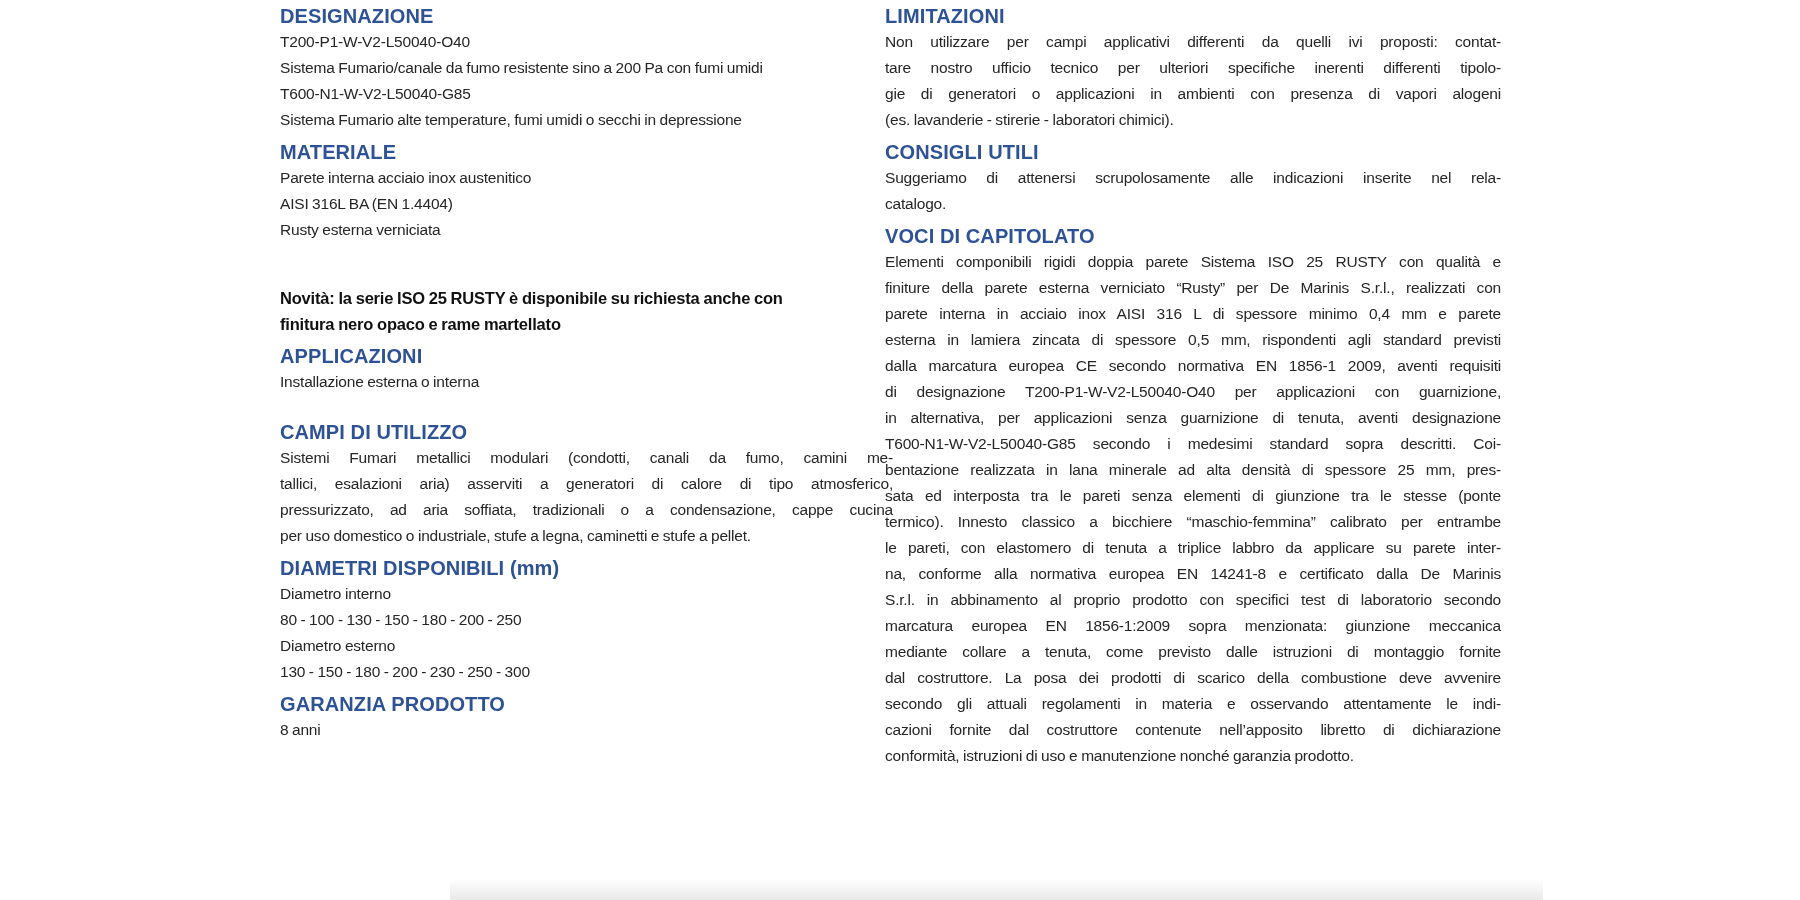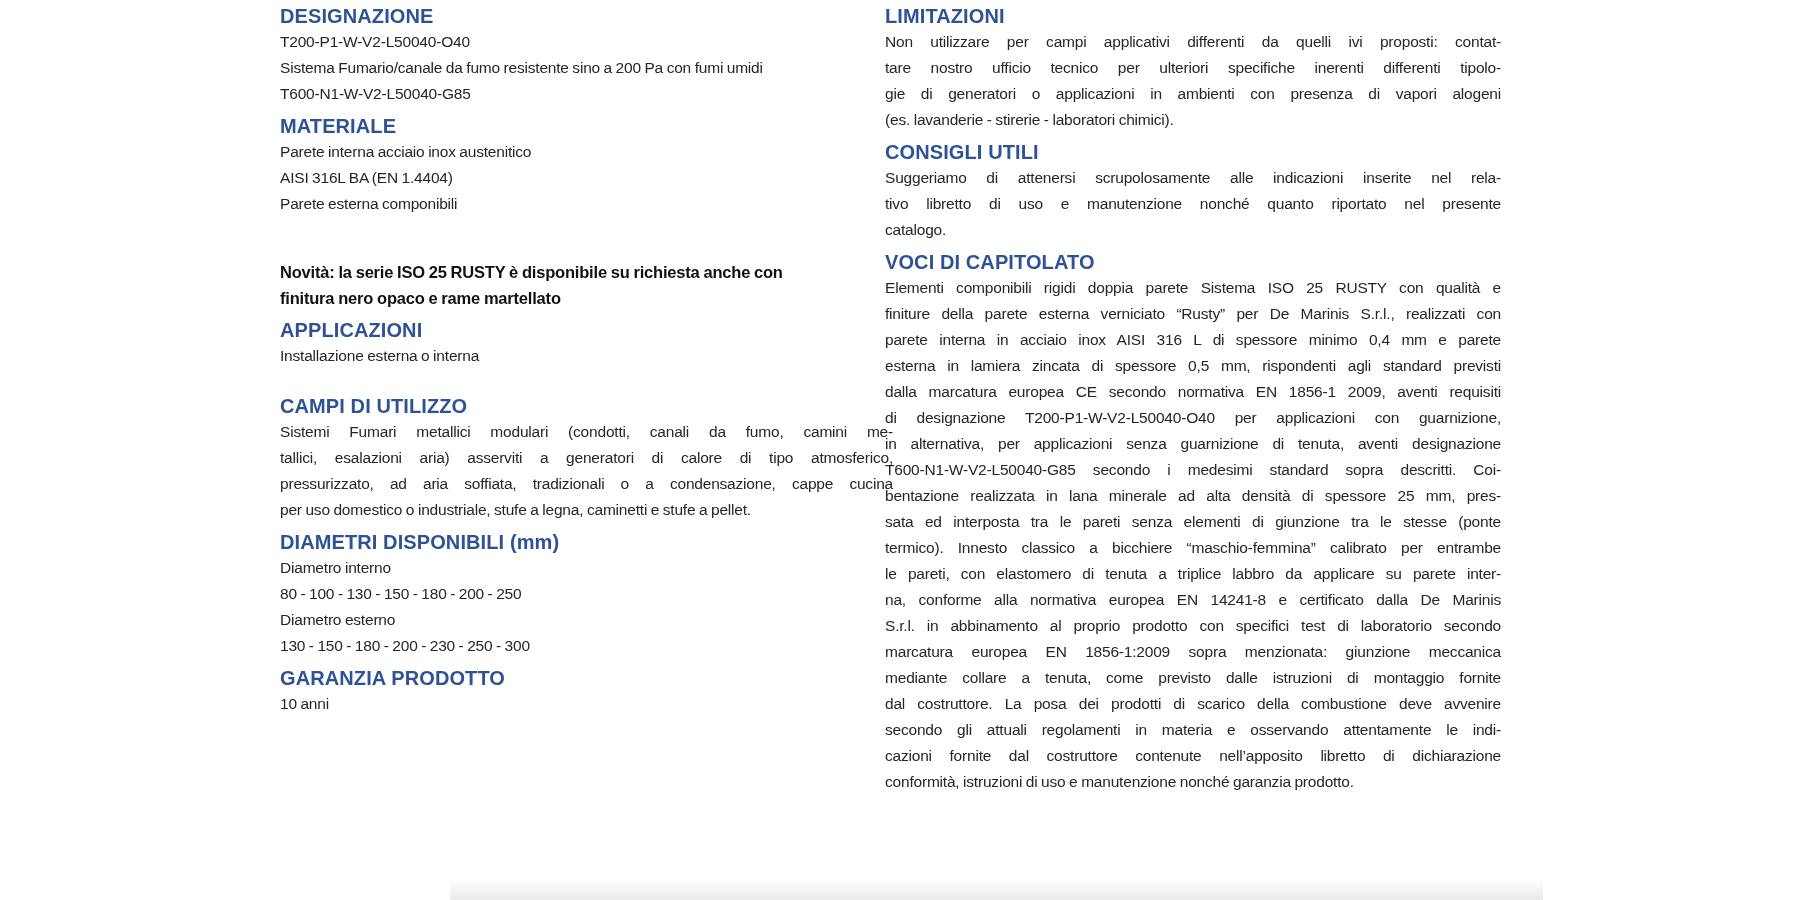--- a/index.html
+++ b/index.html
@@ -66,29 +66,30 @@
 
   <div class="col col-left">
 
 
     <div class="sec">
       <h3 class="hd">DESIGNAZIONE</h3>
       <div class="para">
           <div class="line">T200-P1-W-V2-L50040-O40</div>
           <div class="line">Sistema Fumario/canale da fumo resistente sino a 200 Pa con fumi umidi</div>
           <div class="line">T600-N1-W-V2-L50040-G85</div>
+          <div class="line">Sistema Fumario alte temperature, fumi umidi o secchi in depressione</div>
         </div>
     </div>
 
     <div class="sec">
       <h3 class="hd">MATERIALE</h3>
       <div class="para">
           <div class="line">Parete interna acciaio inox austenitico</div>
           <div class="line">AISI 316L BA (EN 1.4404)</div>
-          <div class="line">Parete esterna componibili</div>
+          <div class="line">Rusty esterna verniciata</div>
         </div>
     </div>
 
     <div class="sec note-block">
       <div class="para bold-note">
           <div class="line">Novità: la serie ISO 25 RUSTY è disponibile su richiesta anche con</div>
           <div class="line">finitura nero opaco e rame martellato</div>
         </div>
     </div>
 
@@ -115,21 +116,21 @@
           <div class="line">Diametro interno</div>
           <div class="line">80 - 100 - 130 - 150 - 180 - 200 - 250</div>
           <div class="line">Diametro esterno</div>
           <div class="line">130 - 150 - 180 - 200 - 230 - 250 - 300</div>
         </div>
     </div>
 
     <div class="sec">
       <h3 class="hd">GARANZIA PRODOTTO</h3>
       <div class="para">
-          <div class="line">10 anni</div>
+          <div class="line">8 anni</div>
         </div>
     </div>
 
   </div>
 
   <div class="col col-right">
 
     <div class="sec">
       <h3 class="hd">LIMITAZIONI</h3>
       <div class="para just">
@@ -137,21 +138,20 @@
           <div class="line">tare nostro ufficio tecnico per ulteriori specifiche inerenti differenti tipolo-</div>
           <div class="line">gie di generatori o applicazioni in ambienti con presenza di vapori alogeni</div>
           <div class="line">(es. lavanderie - stirerie - laboratori chimici).</div>
         </div>
     </div>
 
     <div class="sec">
       <h3 class="hd">CONSIGLI UTILI</h3>
       <div class="para just">
           <div class="line">Suggeriamo di attenersi scrupolosamente alle indicazioni inserite nel rela-</div>
-          <div class="line">tivo libretto di uso e manutenzione nonché quanto riportato nel presente</div>
           <div class="line">catalogo.</div>
         </div>
     </div>
 
     <div class="sec">
       <h3 class="hd">VOCI DI CAPITOLATO</h3>
       <div class="para just">
           <div class="line">Elementi componibili rigidi doppia parete Sistema ISO 25 RUSTY con qualità e</div>
           <div class="line">finiture della parete esterna verniciato “Rusty” per De Marinis S.r.l., realizzati con</div>
           <div class="line">parete interna in acciaio inox AISI 316 L di spessore minimo 0,4 mm e parete</div>

